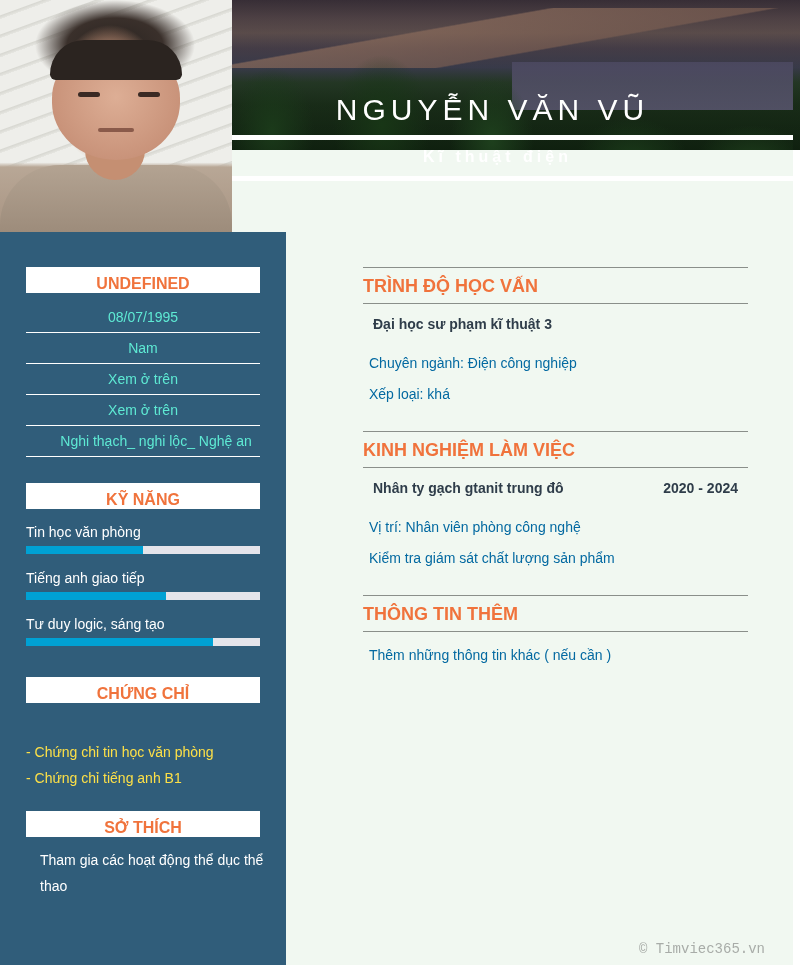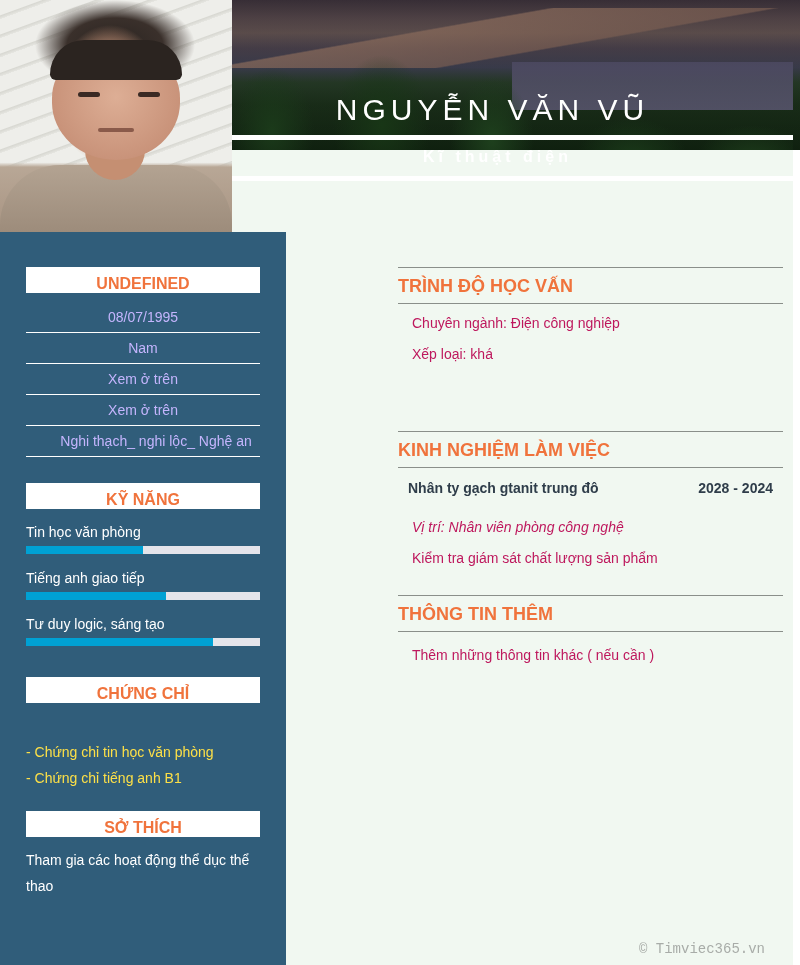--- a/index.html
+++ b/index.html
@@ -84,38 +84,38 @@
     .sidebar { position: absolute; left: 0; top: 232px; width: 286px; height: 829px; background: #305d7a; }
     .side-head {
       position: absolute; left: 26px; width: 234px; height: 26px; background: #ffffff;
     }
     .side-head span {
       position: absolute; left: 0; right: 0; top: 8px; text-align: center;
       color: #f0733c; font-weight: bold; font-size: 16px;
     }
     .info-row {
       position: absolute; left: 26px; width: 234px; height: 31px; border-bottom: 1px solid #ffffff;
-      color: #c4b5fd; font-size: 14px; text-align: center; line-height: 31px;
+      color: #5eead4; font-size: 14px; text-align: center; line-height: 31px;
     }
     .skill { position: absolute; left: 26px; width: 234px; }
     .skill .label { color: #ffffff; font-size: 14px; height: 20px; line-height: 20px; }
     .skill .bar { margin-top: 4px; height: 8px; background: #e4e4ea; position: relative; }
     .skill .fill { position: absolute; left: 0; top: 0; height: 8px; background: #00a1d4; }
     .cert { position: absolute; left: 26px; width: 240px; color: #fde047; font-size: 14px; line-height: 26px; }
-    .hobby { position: absolute; left: 26px; width: 234px; color: #ffffff; font-size: 14px; line-height: 26px; }
-
-    
-    .section { position: absolute; left: 398px; width: 385px; }
+    .hobby { position: absolute; left: 40px; width: 234px; color: #ffffff; font-size: 14px; line-height: 26px; }
+
+    
+    .section { position: absolute; left: 363px; width: 385px; }
     .sec-title {
       border-top: 1px solid #8a8f8a; border-bottom: 1px solid #8a8f8a;
       height: 37px; color: #f0733c; font-weight: bold; font-size: 18px; line-height: 37px;
     }
     .item-title { margin-left: 10px; color: #2f3d4a; font-weight: bold; font-size: 14px; height: 40px; line-height: 40px; position: relative; }
     .item-date { position: absolute; right: 10px; top: 0; }
-    .item-line { margin-left: 14px; color: #be185d; font-size: 14px; height: 31px; line-height: 31px; }
+    .item-line { margin-left: 6px; color: #0369a1; font-size: 14px; height: 31px; line-height: 31px; }
 
     .footer {
       position: absolute; right: 28px; top: 941px; color: #a8aca8; font-size: 14px;
       font-family: "Liberation Mono", monospace;
     }
   </style>
 </head>
 <body>
 
 <div class="page">
@@ -180,31 +180,32 @@
     <div class="cert" style="top:533px;">- Chứng chỉ tiếng anh B1</div>
 
     <div class="side-head" style="top:579px;">
       <span>SỞ THÍCH</span>
     </div>
     <div class="hobby" style="top:615px;">Tham gia các hoạt động thể dục thể thao</div>
   </div>
 
   <div class="section" style="top:267px;">
     <div class="sec-title">TRÌNH ĐỘ HỌC VẤN</div>
+    <div class="item-title">Đại học sư phạm kĩ thuật 3</div>
     <div class="item-line" style="margin-top:4px;">Chuyên ngành: Điện công nghiệp</div>
     <div class="item-line">Xếp loại: khá</div>
   </div>
 
   <div class="section" style="top:431px;">
     <div class="sec-title">KINH NGHIỆM LÀM VIỆC</div>
     <div class="item-title">
       <span>Nhân ty gạch gtanit trung đô</span>
-      <span class="item-date">2028 - 2024</span>
-    </div>
-    <div class="item-line" style="margin-top:4px;font-style:italic;">Vị trí: Nhân viên phòng công nghệ</div>
+      <span class="item-date">2020 - 2024</span>
+    </div>
+    <div class="item-line" style="margin-top:4px;">Vị trí: Nhân viên phòng công nghệ</div>
     <div class="item-line">Kiểm tra giám sát chất lượng sản phẩm</div>
   </div>
 
   <div class="section" style="top:595px;">
     <div class="sec-title">THÔNG TIN THÊM</div>
     <div class="item-line" style="margin-top:8px;">Thêm những thông tin khác ( nếu cần )</div>
   </div>
 
   <div class="footer">© Timviec365.vn</div>
 </div>

